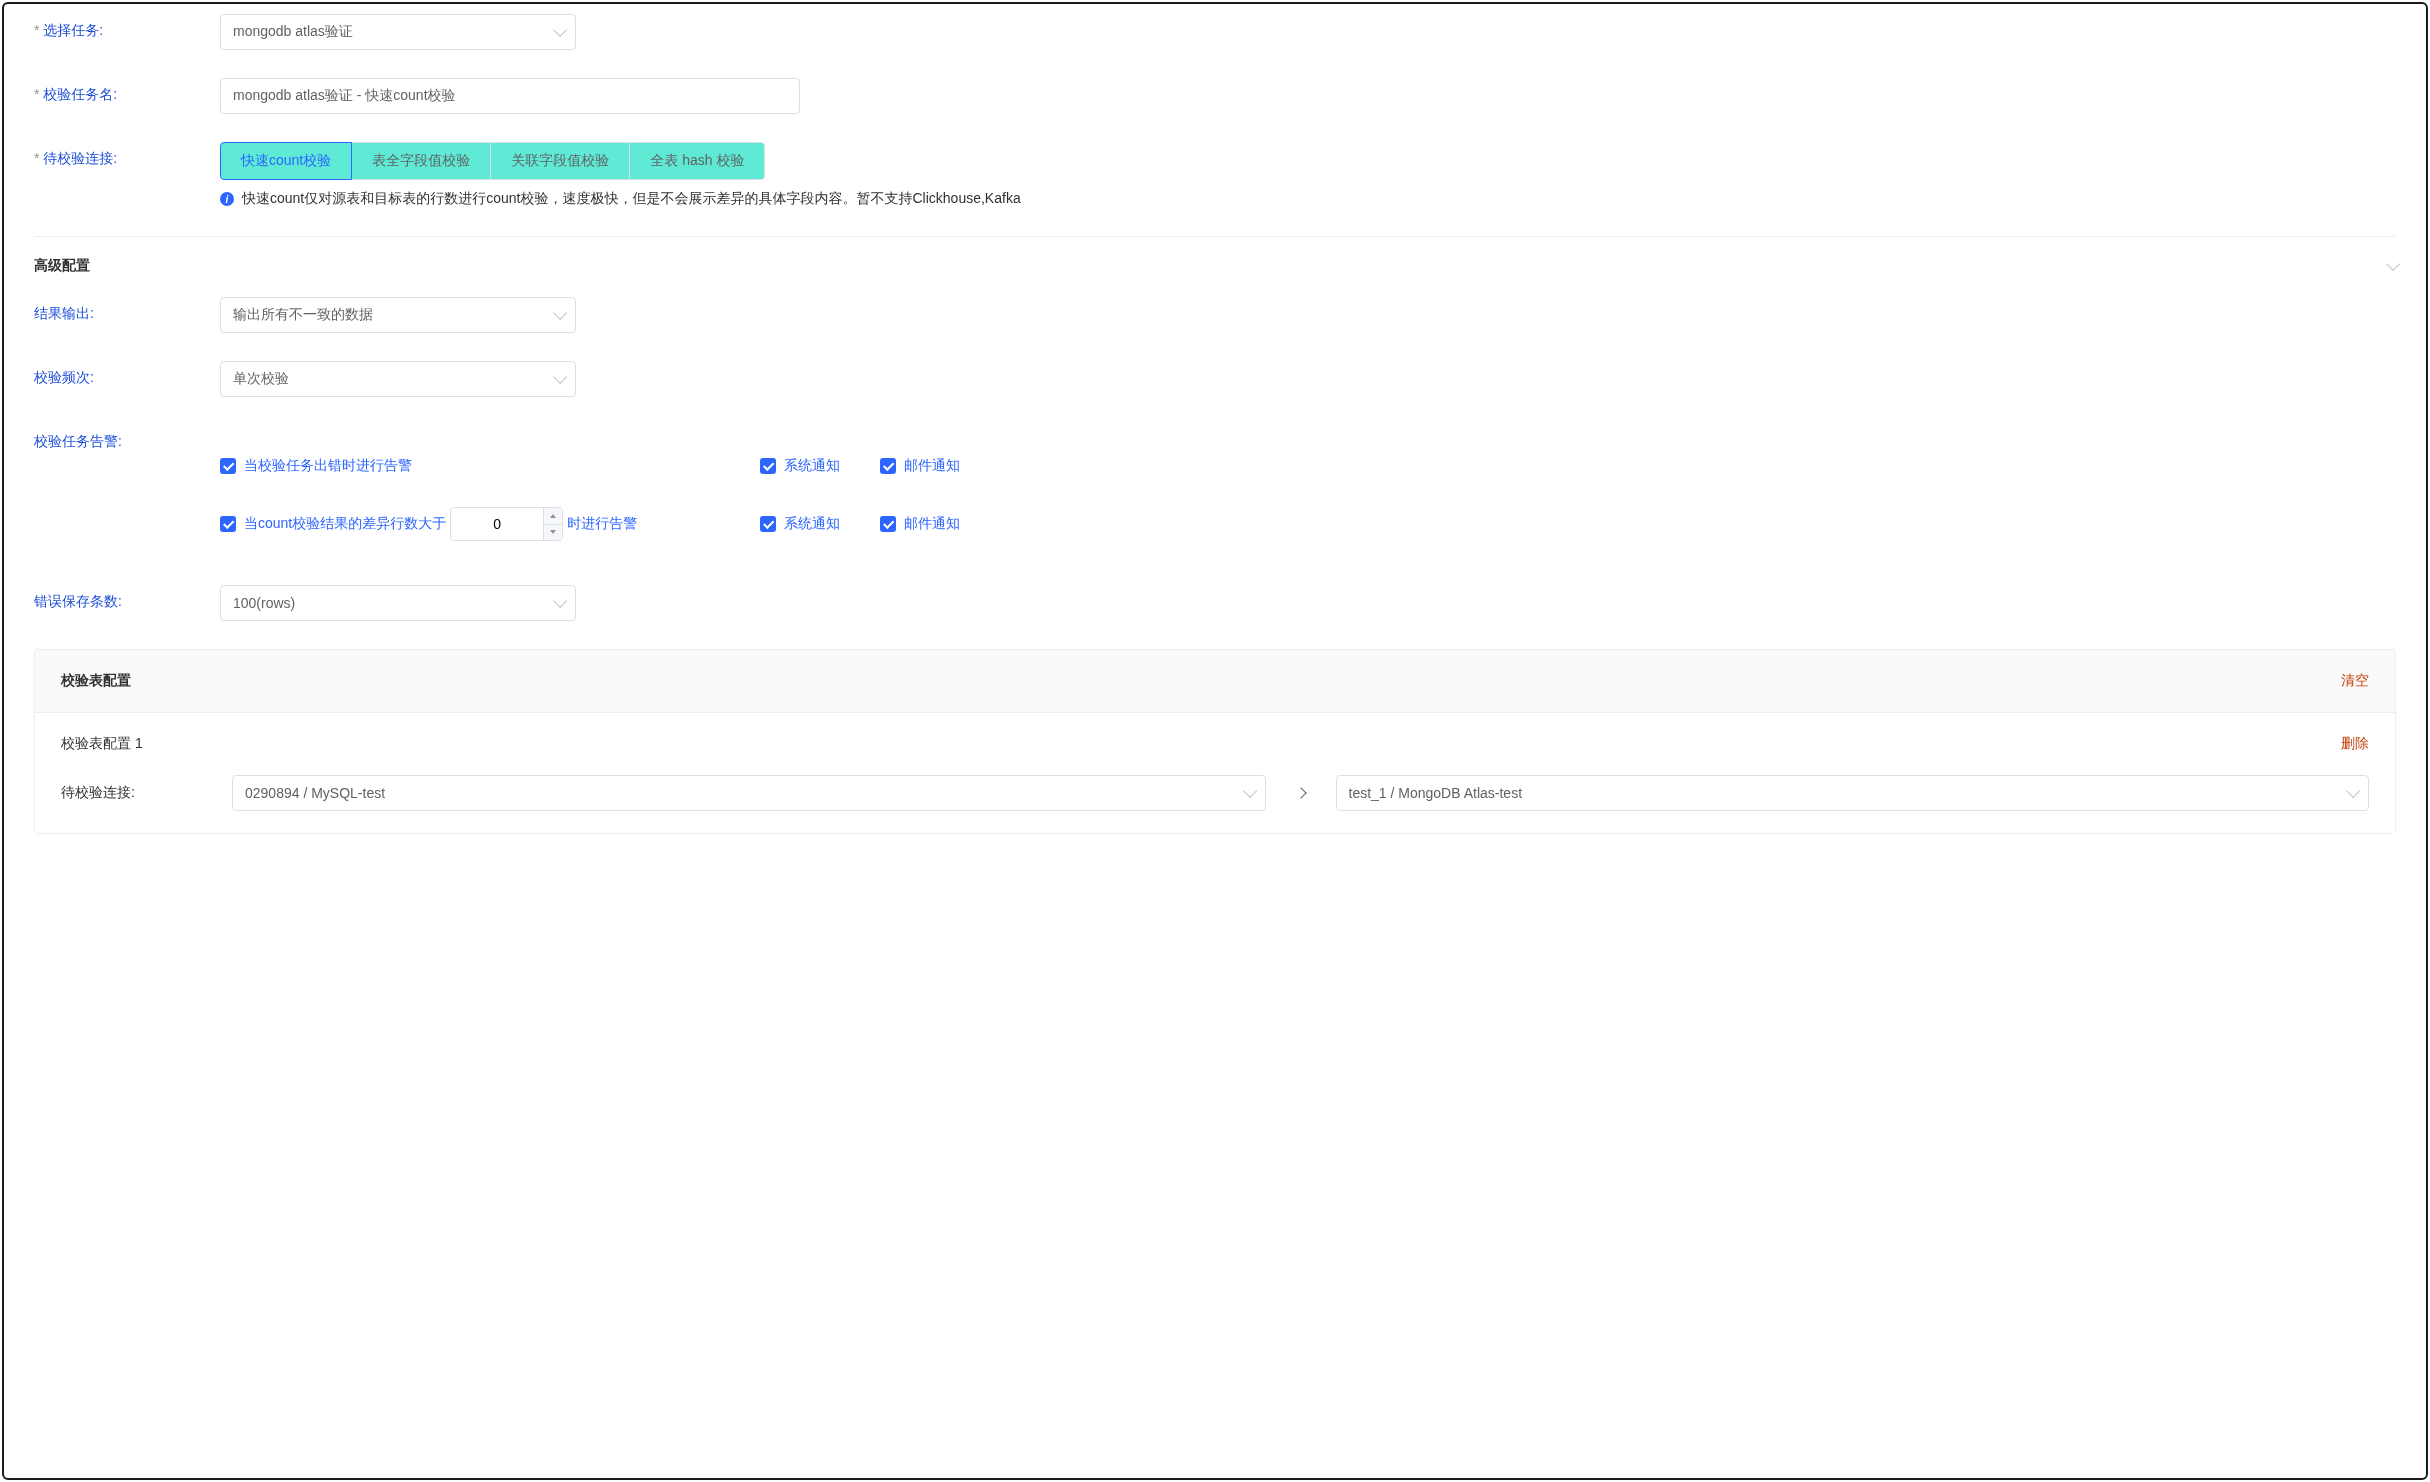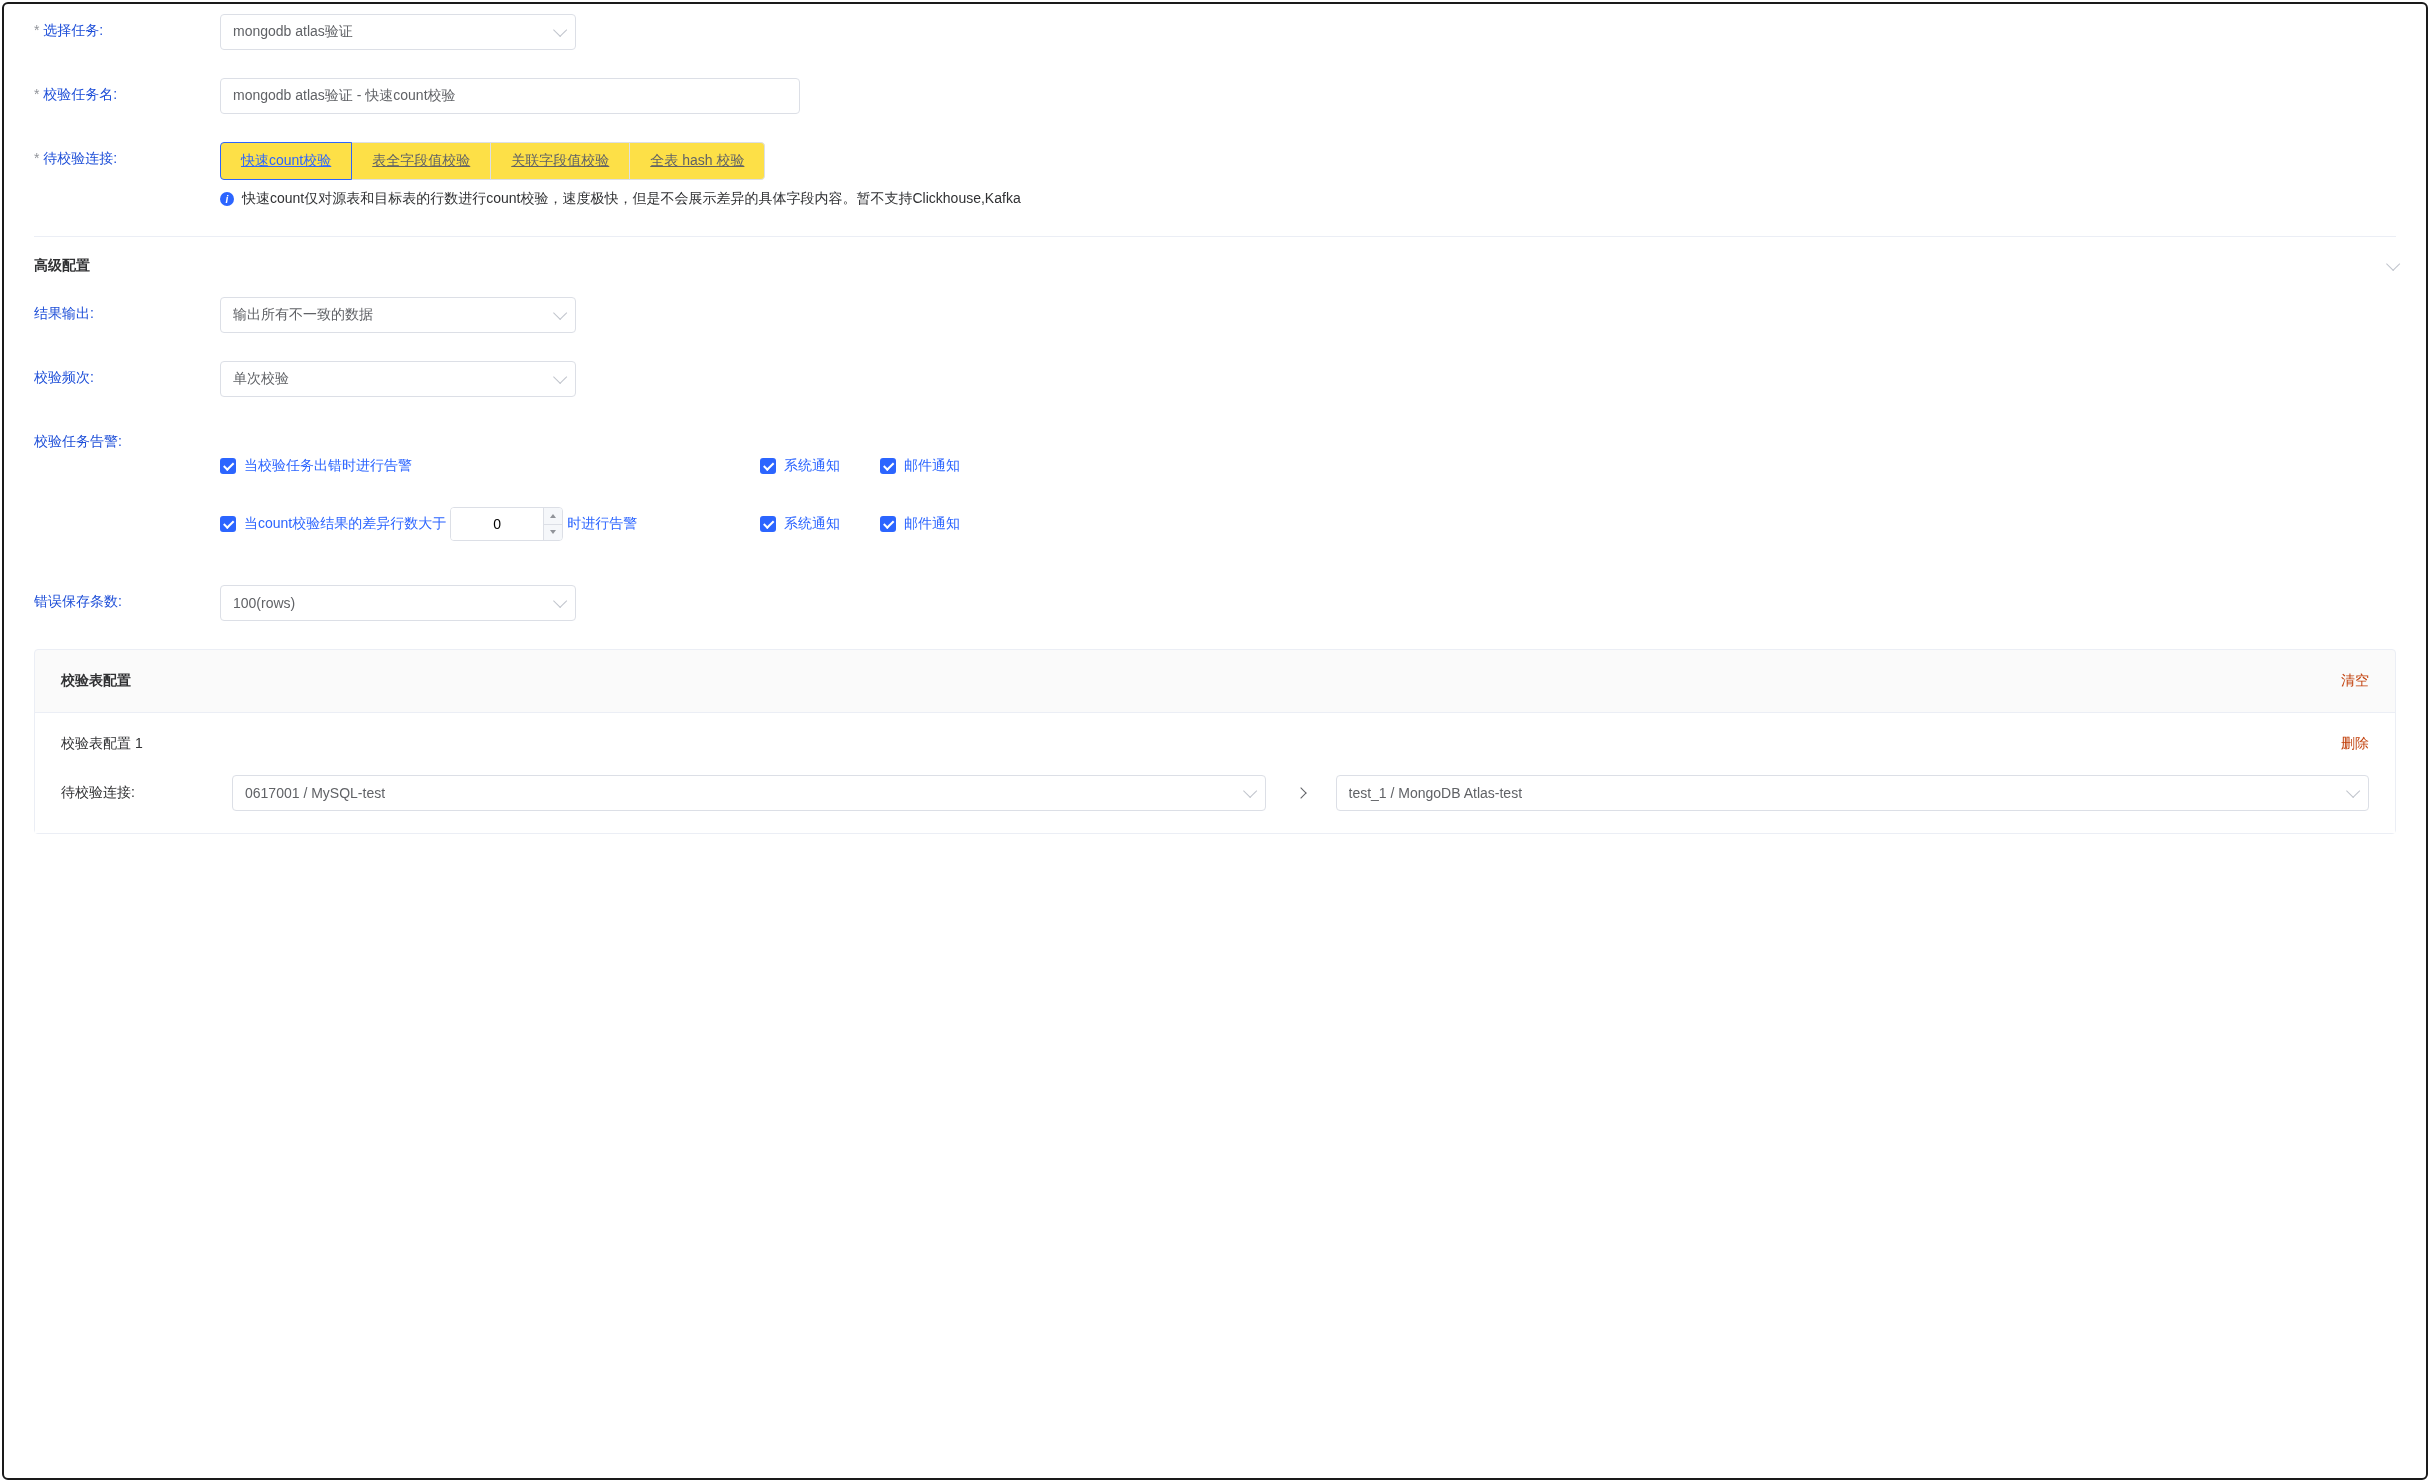--- a/index.html
+++ b/index.html
@@ -45,25 +45,24 @@
   width: 10px; height: 10px;
   border-right: 1.5px solid #c0c4cc;
   border-bottom: 1.5px solid #c0c4cc;
   transform: rotate(45deg) translateY(-3px);
   flex-shrink: 0;
 }
 .radio-group { display: flex; }
 .radio-btn {
   padding: 9px 20px;
   border: 1px solid #dcdfe6;
-  background: #fde047;
+  background: #5eead4;
   cursor: pointer;
   color: #606266;
   margin-left: -1px;
-  text-decoration: underline;
 }
 .radio-btn:first-child { border-radius: 4px 0 0 4px; margin-left: 0; }
 .radio-btn:last-child { border-radius: 0 4px 4px 0; }
 .radio-btn.active { border-color: #2c65ff; color: #2c65ff; z-index: 1; position: relative; }
 .hint-row { display: flex; align-items: center; margin-top: 10px; color: #303133; }
 .info-icon {
   width: 14px; height: 14px;
   border-radius: 50%;
   background: #2c65ff;
   color: #fff;
@@ -281,21 +280,21 @@
       <span class="link-btn">清空</span>
     </div>
     <div class="panel-body">
       <div class="panel-sub-header">
         <span>校验表配置 1</span>
         <span class="link-btn">删除</span>
       </div>
       <div class="conn-row">
         <div class="conn-label">待校验连接:</div>
         <div class="select-box xwide">
-          <span class="select-text">0617001 / MySQL-test</span>
+          <span class="select-text">0290894 / MySQL-test</span>
           <span class="chevron-down"></span>
         </div>
         <span class="arrow-right"></span>
         <div class="select-box xwide">
           <span class="select-text">test_1 / MongoDB Atlas-test</span>
           <span class="chevron-down"></span>
         </div>
       </div>
     </div>
   </div>

